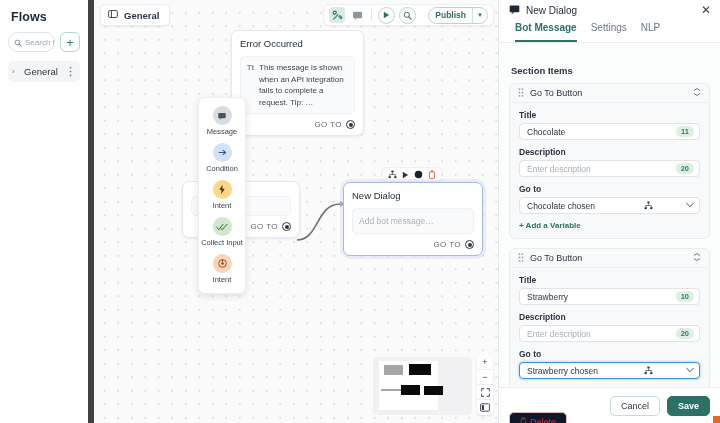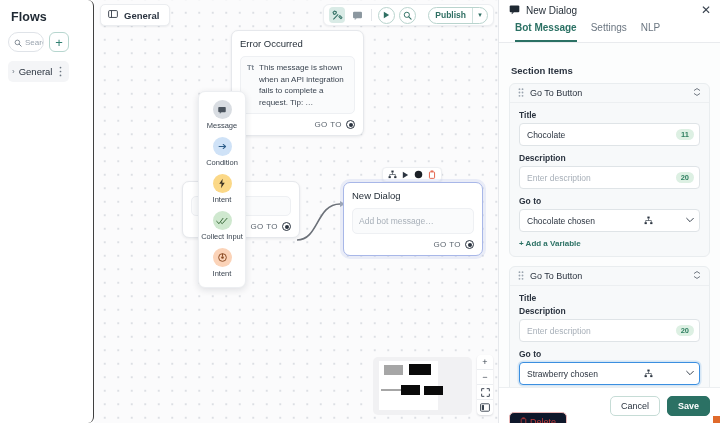--- a/index.html
+++ b/index.html
@@ -9,24 +9,23 @@
     background: #ffffff;
     overflow: hidden;
     -webkit-font-smoothing: antialiased;
   }
   .app { position: relative; width: 720px; height: 423px; display: flex; }
 
   
   .sidebar {
     width: 94px; height: 423px;
     background: #ffffff;
-    border-right: 1px solid #404040;
-    padding: 8px 24px 0 8px;
+    border-right: 6px solid #404040;
+    padding: 8px 8px 0 8px;
     flex: 0 0 94px;
-    border-radius: 6px;
   }
   .sidebar-title {
     font-size: 12.5px; font-weight: bold; color: #1f2933;
     padding: 2px 2px 8px 3px; letter-spacing: .1px;
   }
   .search-row { display: flex; align-items: center; gap: 5px; }
   .search-box {
     flex: 1 1 auto; height: 20px;
     border: 1px solid #dfe3e8; border-radius: 10px;
     background: #fff;
@@ -151,21 +150,21 @@
   .node-toolbar {
     position: absolute; left: 288px; top: 167px;
     height: 15px; display: flex; align-items: center; gap: 5px;
     background: #fff; border: 1px solid #edeff2; border-radius: 4px;
     box-shadow: 0 1px 2px rgba(16,24,40,.08); padding: 0 5px;
   }
   .nt-ic { display: flex; align-items: center; justify-content: center; color: #2b3440; }
 
   
   .palette {
-    position: absolute; left: 104px; top: 91px;
+    position: absolute; left: 104px; top: 97px;
     width: 48px; padding: 8px 0 9px 0;
     background: #fff; border-radius: 7px;
     border: 1px solid #eceef1;
     box-shadow: 0 2px 7px rgba(16,24,40,.12);
     display: flex; flex-direction: column; align-items: center; gap: 7px;
     z-index: 5;
   }
   .pal-item { display: flex; flex-direction: column; align-items: center; gap: 2px; width: 44px; }
   .pal-ic {
     width: 19px; height: 19px; border-radius: 50%;
@@ -229,21 +228,21 @@
   .card-head {
     height: 19px; display: flex; align-items: center; gap: 6px;
     padding: 0 8px; border-bottom: 1px solid #eceff1;
   }
   .drag-dots { font-size: 8px; color: #9aa4af; letter-spacing: -1px; }
   .card-head .ch-lbl { font-size: 9px; color: #2b3440; flex: 1 1 auto; }
   .collapse-ic { color: #5b646e; font-size: 8px; }
   .card-body { padding: 7px 9px 8px 9px; }
   .fld-label { font-size: 8.5px; color: #2b3440; font-weight: bold; margin-bottom: 3px; }
   .fld {
-    height: 23px; background: #fff;
+    height: 17px; background: #fff;
     border: 1px solid #dfe4e7; border-radius: 4px;
     display: flex; align-items: center; padding: 0 5px 0 7px;
     margin-bottom: 7px;
     gap: 28px;
   }
   .fld.focus { border: 1px solid #3b8fe0; box-shadow: 0 0 0 1.5px rgba(59,143,224,.18); }
   .fld .val { font-size: 8.5px; color: #2b3440; flex: 1 1 auto; }
   .fld .val.ph { color: #a8b0b9; }
   .chip-count {
     font-size: 7.5px; color: #2f7f60; background: #ddf0e3;
@@ -571,20 +570,24 @@
           </span>
           <span class="ch-lbl">Go To Button</span>
           <span class="collapse-ic">
             <svg width="8" height="8" viewBox="0 0 12 12">
                 <path d="M2 3.5 L6 0.8 L10 3.5 M2 8.5 L6 11.2 L10 8.5" fill="none" stroke="#5b646e" stroke-width="1.3" stroke-linecap="round" stroke-linejoin="round"></path>
               </svg>
           </span>
         </div>
         <div class="card-body">
           <div class="fld-label">Title</div>
+          <div class="fld">
+            <span class="val">Strawberry</span>
+            <span class="chip-count">10</span>
+          </div>
           <div class="fld-label">Description</div>
           <div class="fld">
             <span class="val ph">Enter description</span>
             <span class="chip-count">20</span>
           </div>
           <div class="fld-label">Go to</div>
           <div class="fld focus">
             <span class="val">Strawberry chosen</span>
             <span class="sel-ic">
               <svg width="9" height="9" viewBox="0 0 16 16">

